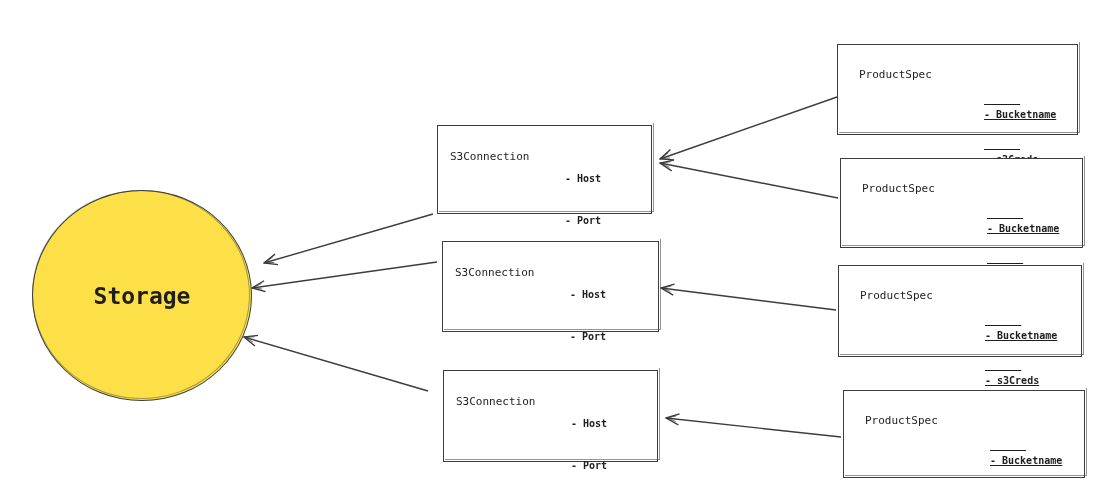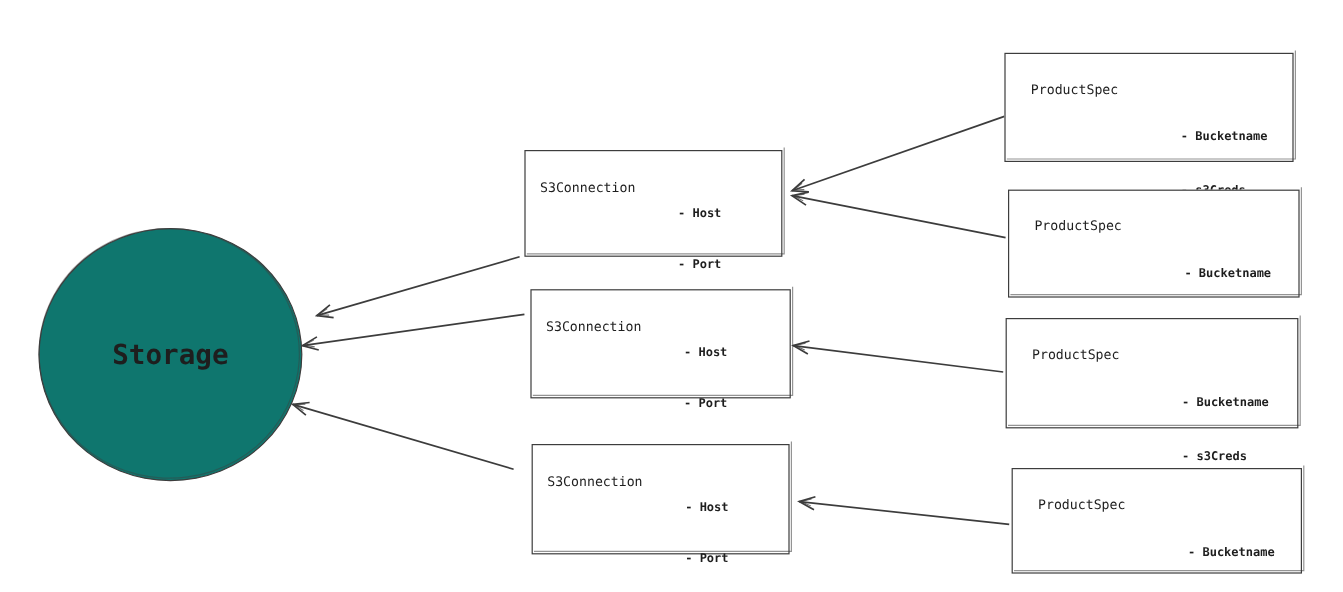--- a/index.html
+++ b/index.html
@@ -41,32 +41,32 @@
   }
   .s3 .box-title { left: 12px; top: 24px; }
   .ps .box-title { left: 21px; top: 23px; }
   .box-attrs {
     position: absolute;
     font-size: 10px;
     font-weight: bold;
     white-space: pre;
   }
   .s3 .box-attrs { left: 127px; top: 18px; line-height: 14px; }
-  .ps .box-attrs { left: 146px; top: 32px; line-height: 15px; }
+  .ps .box-attrs { left: 146px; top: 32px; line-height: 15px; text-decoration: underline; }
   .storage-circle {
     position: absolute;
     left: 32px; top: 190px;
     width: 220px; height: 211px;
     border: 1.6px solid #3d3d3d;
     border-radius: 50%;
     box-sizing: border-box;
     display: flex;
     align-items: center;
     justify-content: center;
-    background: #0f766e;
+    background: #fde047;
   }
   .storage-circle::after {
     content: "";
     position: absolute;
     inset: -1px 1px 1px -1px;
     border: 1px solid rgba(61,61,61,0.45);
     border-radius: 50%;
     transform: rotate(3deg);
     pointer-events: none;
   }

